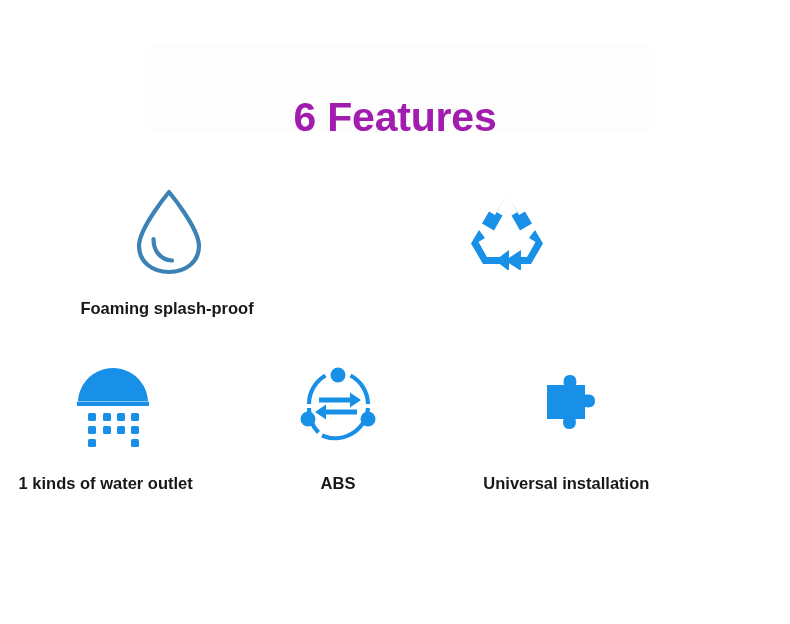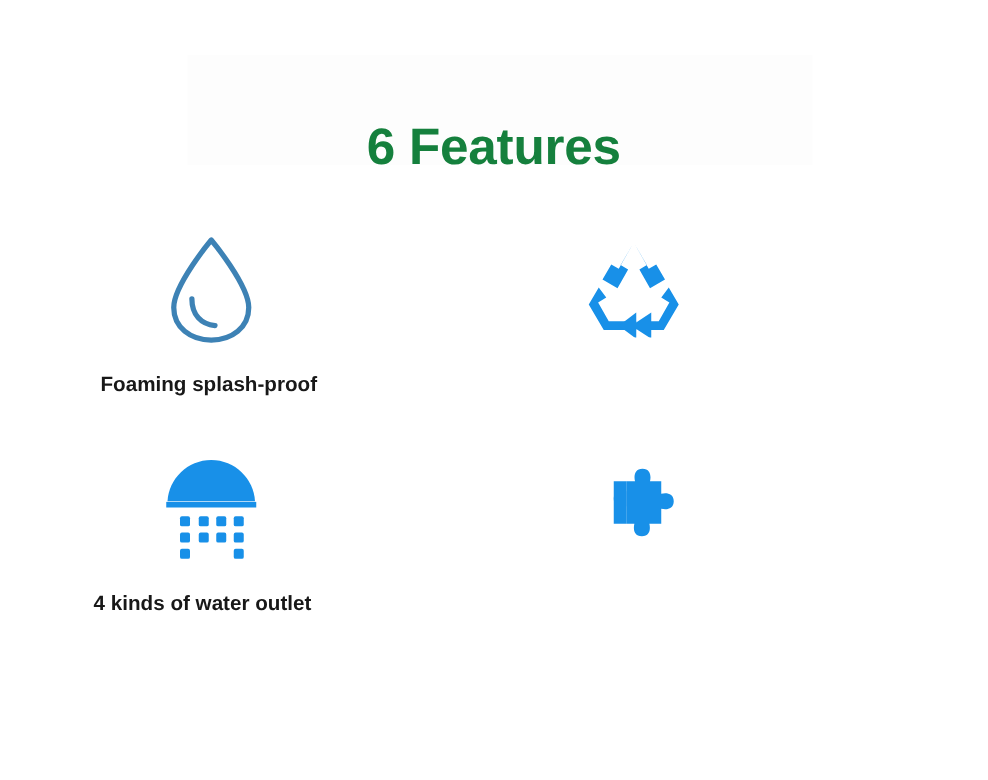--- a/index.html
+++ b/index.html
@@ -34,21 +34,21 @@
 
   .page-title {
     position: absolute;
     left: 0;
     top: 66px;
     width: 790px;
     text-align: center;
     font-size: 41px;
     font-weight: bold;
     letter-spacing: -0.2px;
-    color: #15803d;
+    color: #a21caf;
     line-height: 1.2;
   }
 
   .grid {
     position: absolute;
     left: 0;
     top: 180px;
     width: 790px;
   }
 
@@ -152,23 +152,45 @@
               <rect x="18" y="64" width="8" height="8" rx="1.5"></rect>
               <rect x="33" y="64" width="8" height="8" rx="1.5"></rect>
               <rect x="47" y="64" width="8" height="8" rx="1.5"></rect>
               <rect x="61" y="64" width="8" height="8" rx="1.5"></rect>
 
               <rect x="18" y="77" width="8" height="8" rx="1.5"></rect>
               <rect x="61" y="77" width="8" height="8" rx="1.5"></rect>
             </g>
           </svg>
         </div>
-        <div class="cell-label">4 kinds of water outlet</div>
-      </div>
-
+        <div class="cell-label">1 kinds of water outlet</div>
+      </div>
+
+      <div class="cell cell-abs">
+        <div class="icon-box">
+          <svg width="80" height="80" viewBox="0 0 80 80" aria-hidden="true">
+            <g fill="none" stroke="#1890e8" stroke-width="4.2">
+              <path d="M52.5 9.5 A33 33 0 0 1 70 38"></path>
+              <path d="M70 42 A33 33 0 0 1 24 69.5"></path>
+              <path d="M20.5 66.5 A33 33 0 0 1 11 42"></path>
+              <path d="M11 38 A33 33 0 0 1 27.5 9.5"></path>
+            </g>
+            <g fill="#1890e8">
+              <circle cx="40" cy="9" r="7.5"></circle>
+              <circle cx="10" cy="53" r="7.5"></circle>
+              <circle cx="70" cy="53" r="7.5"></circle>
+
+              <path d="M21 31.5 L52 31.5 L52 26.5 L63 34 L52 41.5 L52 36.5 L21 36.5 Z"></path>
+
+              <path d="M59 43.5 L28 43.5 L28 38.5 L17 46 L28 53.5 L28 48.5 L59 48.5 Z"></path>
+            </g>
+          </svg>
+        </div>
+        <div class="cell-label">ABS</div>
+      </div>
 
       <div class="cell cell-puzzle">
         <div class="icon-box">
           <svg width="72" height="74" viewBox="0 0 72 74" aria-hidden="true">
             <path fill="#1890e8" d="
               M22 16
               L29 16
               C28 12 28.5 6 35 6
               C41.5 6 42 12 41 16
               L50 16
@@ -184,18 +206,19 @@
             <path fill="#1890e8" d="
               M22 16
               L22 24
               C18 23 12 23.5 12 30
               C12 36.5 18 37 22 36
               L22 50
               L22 16 Z"></path>
             <path fill="#1890e8" d="M12 16 L22 16 L22 50 L12 50 Z"></path>
           </svg>
         </div>
+        <div class="cell-label">Universal installation</div>
       </div>
 
     </div>
 
   </div>
 </div>
 
 </body></html>

